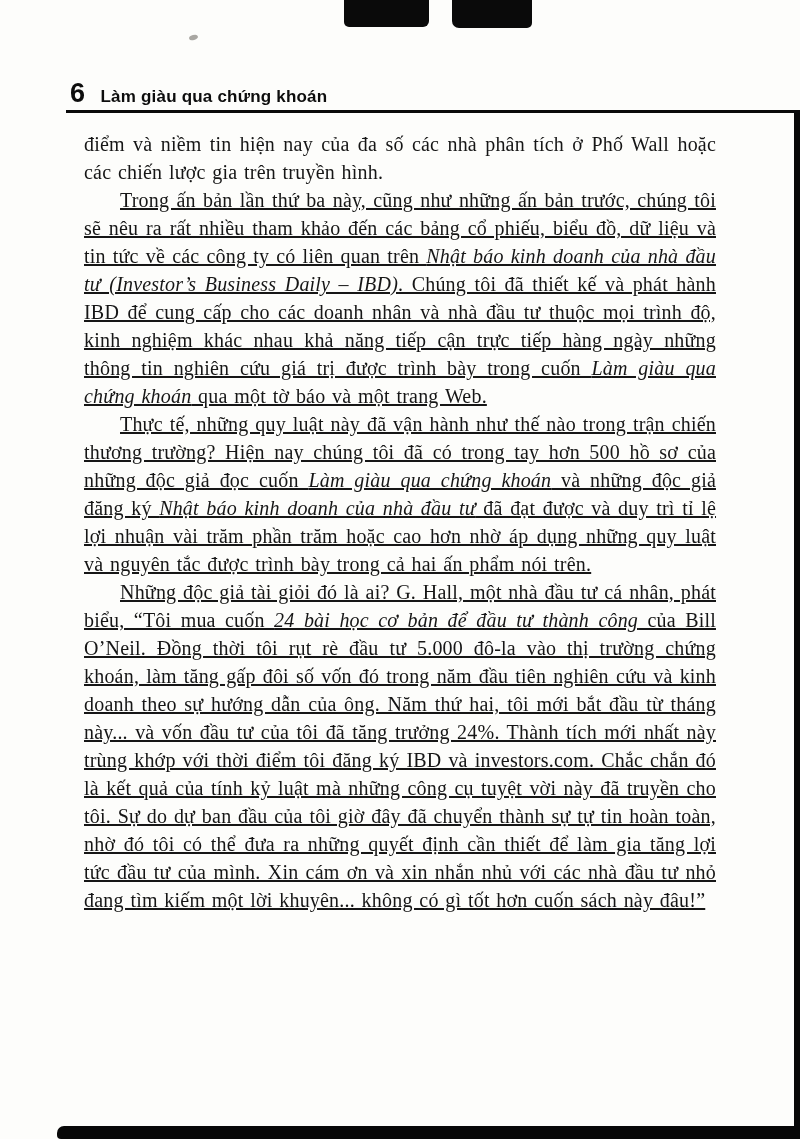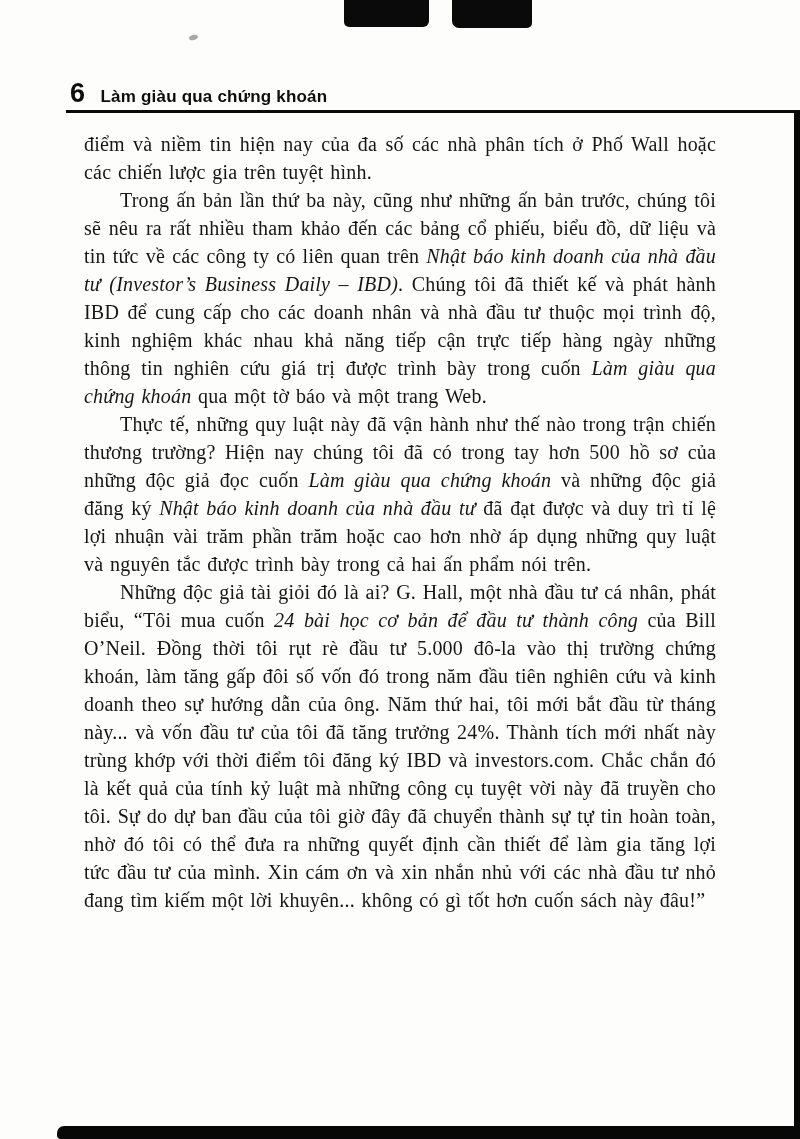--- a/index.html
+++ b/index.html
@@ -72,21 +72,21 @@
     color: #161616;
     font-size: 20px;
     line-height: 28px;
     letter-spacing: 0.2px;
     word-spacing: 1.5px;
   }
   .para {
     margin: 0;
     text-align: justify;
   }
-  .para.indent { text-indent: 36px; }
+  .para.indent { text-indent: 36px; text-decoration: underline; }
   .seg.italic { font-style: italic; }
 </style>
 </head>
 <body>
 
 <div class="page">
 
   <div class="scan-blob blob-1"></div>
   <div class="scan-blob blob-2"></div>
   <div class="scan-blob speck"></div>
@@ -94,19 +94,19 @@
   <div class="scan-edge-bottom"></div>
 
   <header class="page-header">
     <span class="page-number">6</span>
     <span class="running-title">Làm giàu qua chứng khoán</span>
   </header>
 
   <div class="header-rule"></div>
 
   <main class="body-text">
-      <p class="para"><span class="seg">điểm và niềm tin hiện nay của đa số các nhà phân tích ở Phố Wall hoặc các chiến lược gia trên tuyệt hình.</span></p>
+      <p class="para"><span class="seg">điểm và niềm tin hiện nay của đa số các nhà phân tích ở Phố Wall hoặc các chiến lược gia trên truyền hình.</span></p>
       <p class="para indent"><span class="seg">Trong ấn bản lần thứ ba này, cũng như những ấn bản trước, chúng tôi sẽ nêu ra rất nhiều tham khảo đến các bảng cổ phiếu, biểu đồ, dữ liệu và tin tức về các công ty có liên quan trên </span><span class="seg italic">Nhật báo kinh doanh của nhà đầu tư  (Investor’s Business Daily – IBD)</span><span class="seg">. Chúng tôi đã thiết kế và phát hành IBD để cung cấp cho các doanh nhân và nhà đầu tư thuộc mọi trình độ, kinh nghiệm khác nhau khả năng tiếp cận trực tiếp hàng ngày những thông tin nghiên cứu giá trị được trình bày trong cuốn </span><span class="seg italic">Làm giàu qua chứng khoán</span><span class="seg"> qua một tờ báo và một trang Web.</span></p>
       <p class="para indent"><span class="seg">Thực tế, những quy luật này đã vận hành như thế nào trong trận chiến thương trường? Hiện nay chúng tôi đã có trong tay hơn 500 hồ sơ của những độc giả đọc cuốn </span><span class="seg italic">Làm giàu qua chứng khoán</span><span class="seg"> và những độc giả đăng ký </span><span class="seg italic">Nhật báo kinh doanh của nhà đầu tư</span><span class="seg"> đã đạt được và duy trì tỉ lệ lợi nhuận vài trăm phần trăm hoặc cao hơn nhờ áp dụng những quy luật và nguyên tắc được trình bày trong cả hai ấn phẩm nói trên.</span></p>
       <p class="para indent"><span class="seg">Những độc giả tài giỏi đó là ai? G. Hall, một nhà đầu tư cá nhân, phát biểu, “Tôi mua cuốn </span><span class="seg italic">24 bài học cơ bản để đầu tư thành công</span><span class="seg"> của Bill O’Neil. Đồng thời tôi rụt rè đầu tư 5.000 đô-la vào thị trường chứng khoán, làm tăng gấp đôi số vốn đó trong năm đầu tiên nghiên cứu và kinh doanh theo sự hướng dẫn của ông. Năm thứ hai, tôi mới bắt đầu từ tháng này... và vốn đầu tư của tôi đã tăng trưởng 24%. Thành tích mới nhất này trùng khớp với thời điểm tôi đăng ký IBD và investors.com. Chắc chắn đó là kết quả của tính kỷ luật mà những công cụ tuyệt vời này đã truyền cho tôi. Sự do dự ban đầu của tôi giờ đây đã chuyển thành sự tự tin hoàn toàn, nhờ đó tôi có thể đưa ra những quyết định cần thiết để làm gia tăng lợi tức đầu tư của mình. Xin cám ơn và xin nhắn nhủ với các nhà đầu tư nhỏ đang tìm kiếm một lời khuyên... không có gì tốt hơn cuốn sách này đâu!”</span></p>
     </main>
 
 </div>
 
 </body></html>

